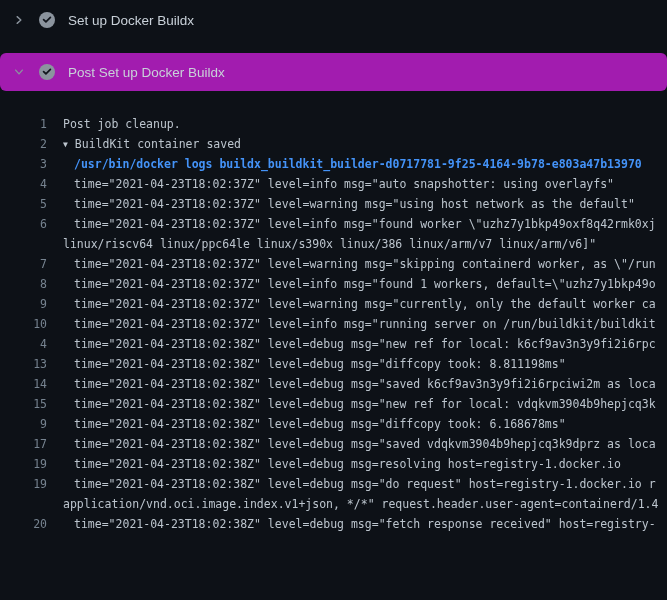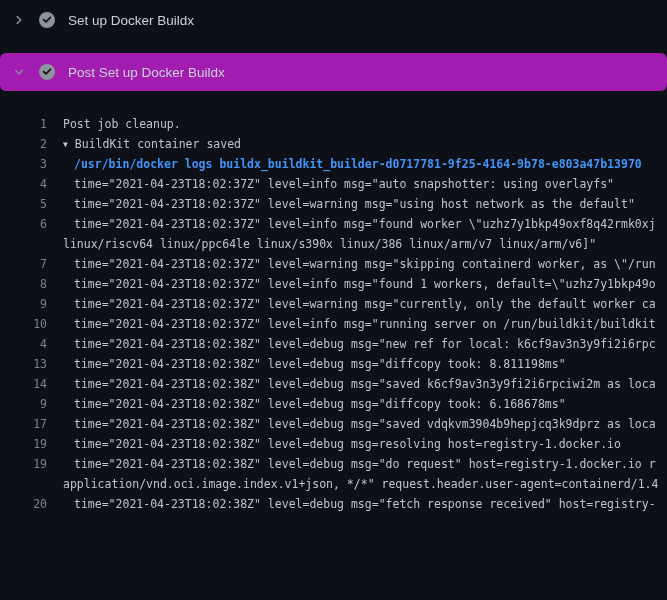--- a/index.html
+++ b/index.html
@@ -143,20 +143,24 @@
     </div>
     <div class="logline kind-log">
       <span class="num">13</span>
       <span class="txt"><span>time="2021-04-23T18:02:38Z" level=debug msg="diffcopy took: 8.811198ms"</span></span>
     </div>
     <div class="logline kind-log">
       <span class="num">14</span>
       <span class="txt"><span>time="2021-04-23T18:02:38Z" level=debug msg="saved k6cf9av3n3y9fi2i6rpciwi2m as loca</span></span>
     </div>
     <div class="logline kind-log">
+      <span class="num">15</span>
+      <span class="txt"><span>time="2021-04-23T18:02:38Z" level=debug msg="new ref for local: vdqkvm3904b9hepjcq3k</span></span>
+    </div>
+    <div class="logline kind-log">
       <span class="num">9</span>
       <span class="txt"><span>time="2021-04-23T18:02:38Z" level=debug msg="diffcopy took: 6.168678ms"</span></span>
     </div>
     <div class="logline kind-log">
       <span class="num">17</span>
       <span class="txt"><span>time="2021-04-23T18:02:38Z" level=debug msg="saved vdqkvm3904b9hepjcq3k9dprz as loca</span></span>
     </div>
     <div class="logline kind-log">
       <span class="num">19</span>
       <span class="txt"><span>time="2021-04-23T18:02:38Z" level=debug msg=resolving host=registry-1.docker.io</span></span>

